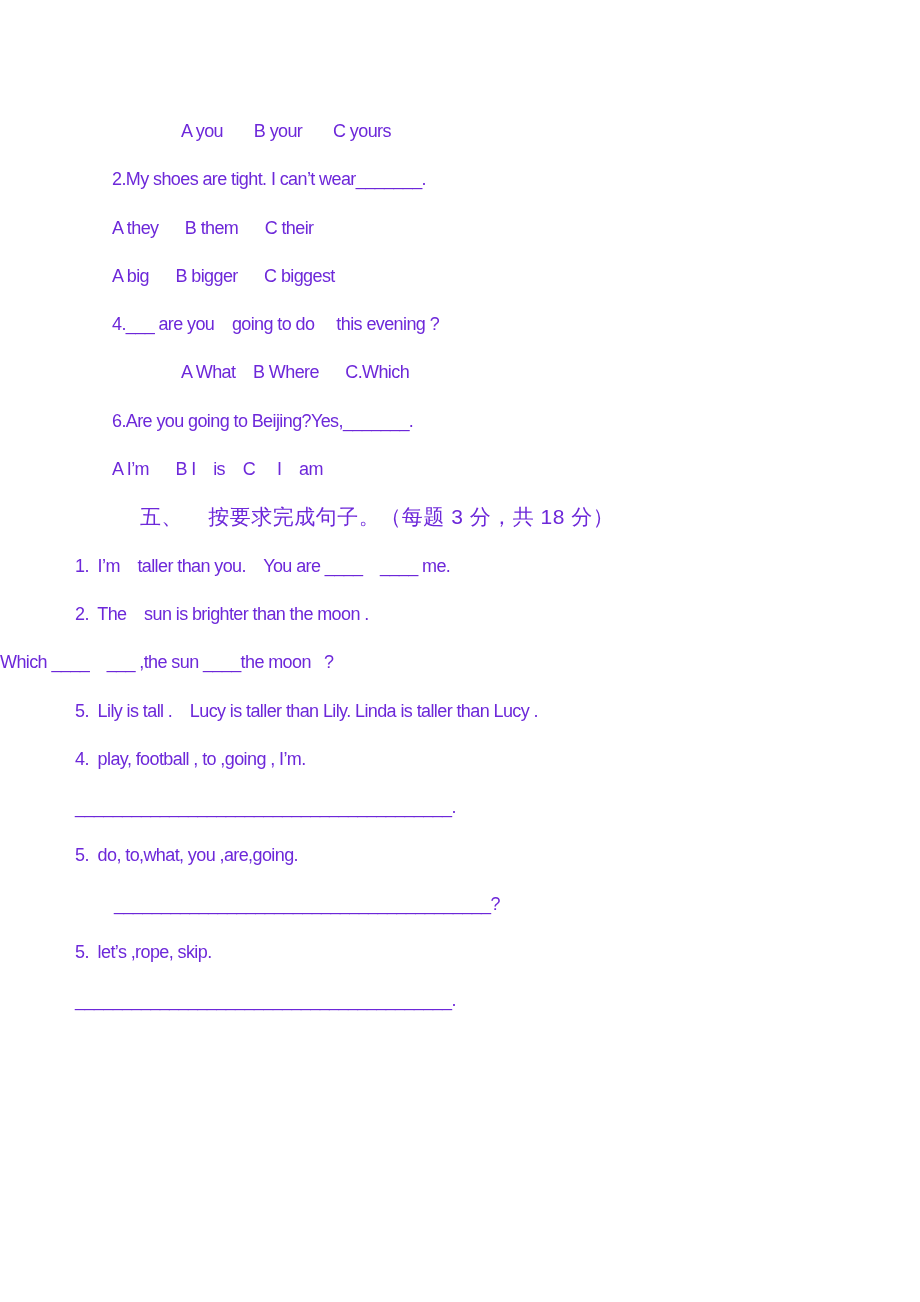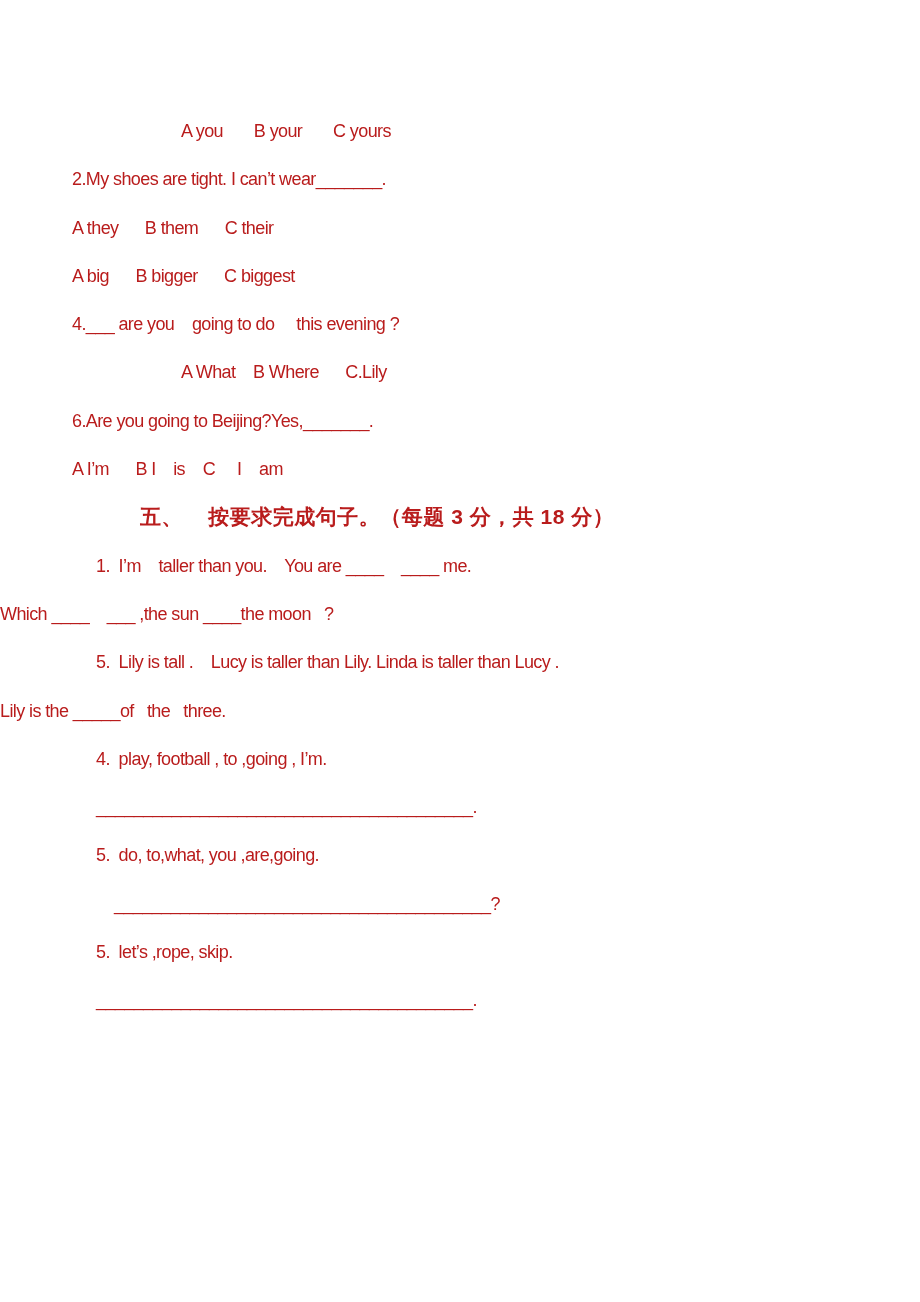--- a/index.html
+++ b/index.html
@@ -14,55 +14,55 @@
   }
   .page {
     width: 920px;
     height: 1302px;
     background: #ffffff;
     box-sizing: border-box;
     padding-top: 107px;
     font-family: "Liberation Sans", "DejaVu Sans", sans-serif;
     font-size: 18px;
     letter-spacing: -0.6px;
-    color: #b91c1c;
+    color: #6d28d9;
   }
   .ln {
     white-space: pre;
     line-height: 48.3px;
     height: 48.3px;
     box-sizing: border-box;
   }
-  .i140 { padding-left: 140px; font-weight: bold; }
-  .i170 { padding-left: 72px; }
-  .i172 { padding-left: 96px; }
+  .i140 { padding-left: 140px; }
+  .i170 { padding-left: 112px; }
+  .i172 { padding-left: 75px; }
   .i181 { padding-left: 181px; }
   .i186 { padding-left: 114px; }
   .i200 { }
   .cn {
     font-size: 21px;
     letter-spacing: 0.5px;
   }
 </style>
 </head>
 <body>
 
 <div class="page">
   <div class="ln i181">A you       B your       C yours</div>
   <div class="ln i170">2.My shoes are tight. I can’t wear_______.</div>
   <div class="ln i170">A they      B them      C their</div>
   <div class="ln i170">A big      B bigger      C biggest</div>
   <div class="ln i170">4.___ are you    going to do     this evening ?</div>
-  <div class="ln i181">A What    B Where      C.Lily</div>
+  <div class="ln i181">A What    B Where      C.Which</div>
   <div class="ln i170">6.Are you going to Beijing?Yes,_______.</div>
   <div class="ln i170">A I’m      B I    is    C     I    am</div>
   <div class="ln i140 cn">五、    按要求完成句子。（每题 3 分，共 18 分）</div>
   <div class="ln i172">1.  I’m    taller than you.    You are ____    ____ me.</div>
+  <div class="ln i172">2.  The    sun is brighter than the moon .</div>
   <div class="ln i200">Which ____    ___ ,the sun ____the moon   ?</div>
   <div class="ln i172">5.  Lily is tall .    Lucy is taller than Lily. Linda is taller than Lucy .</div>
-  <div class="ln i200">Lily is the _____of   the   three.</div>
   <div class="ln i172">4.  play, football , to ,going , I’m.</div>
   <div class="ln i172">________________________________________.</div>
   <div class="ln i172">5.  do, to,what, you ,are,going.</div>
   <div class="ln i186">________________________________________?</div>
   <div class="ln i172">5.  let’s ,rope, skip.</div>
   <div class="ln i172">________________________________________.</div>
 </div>
 
 </body></html>

